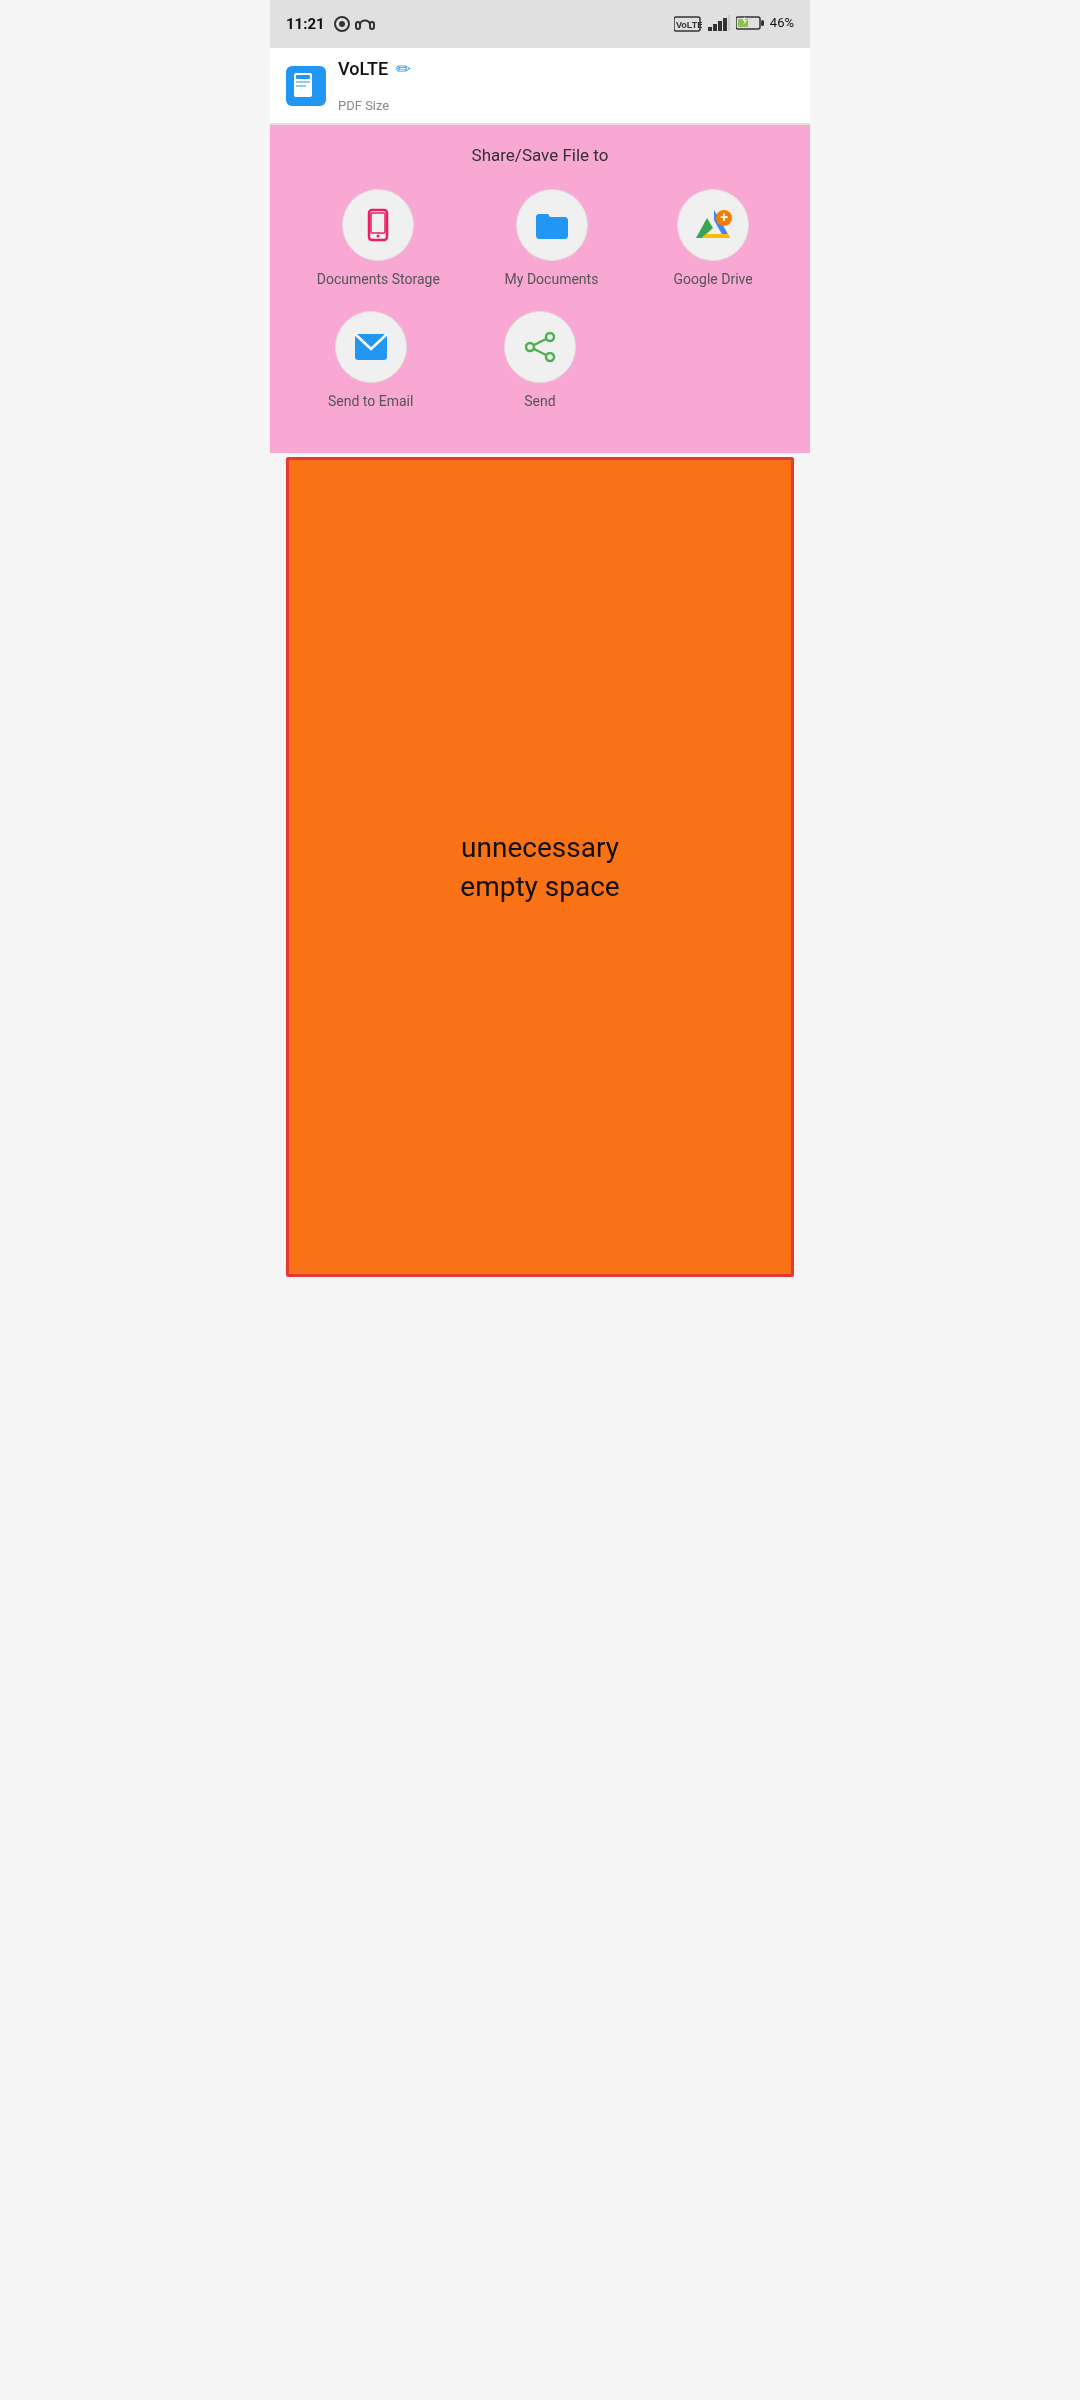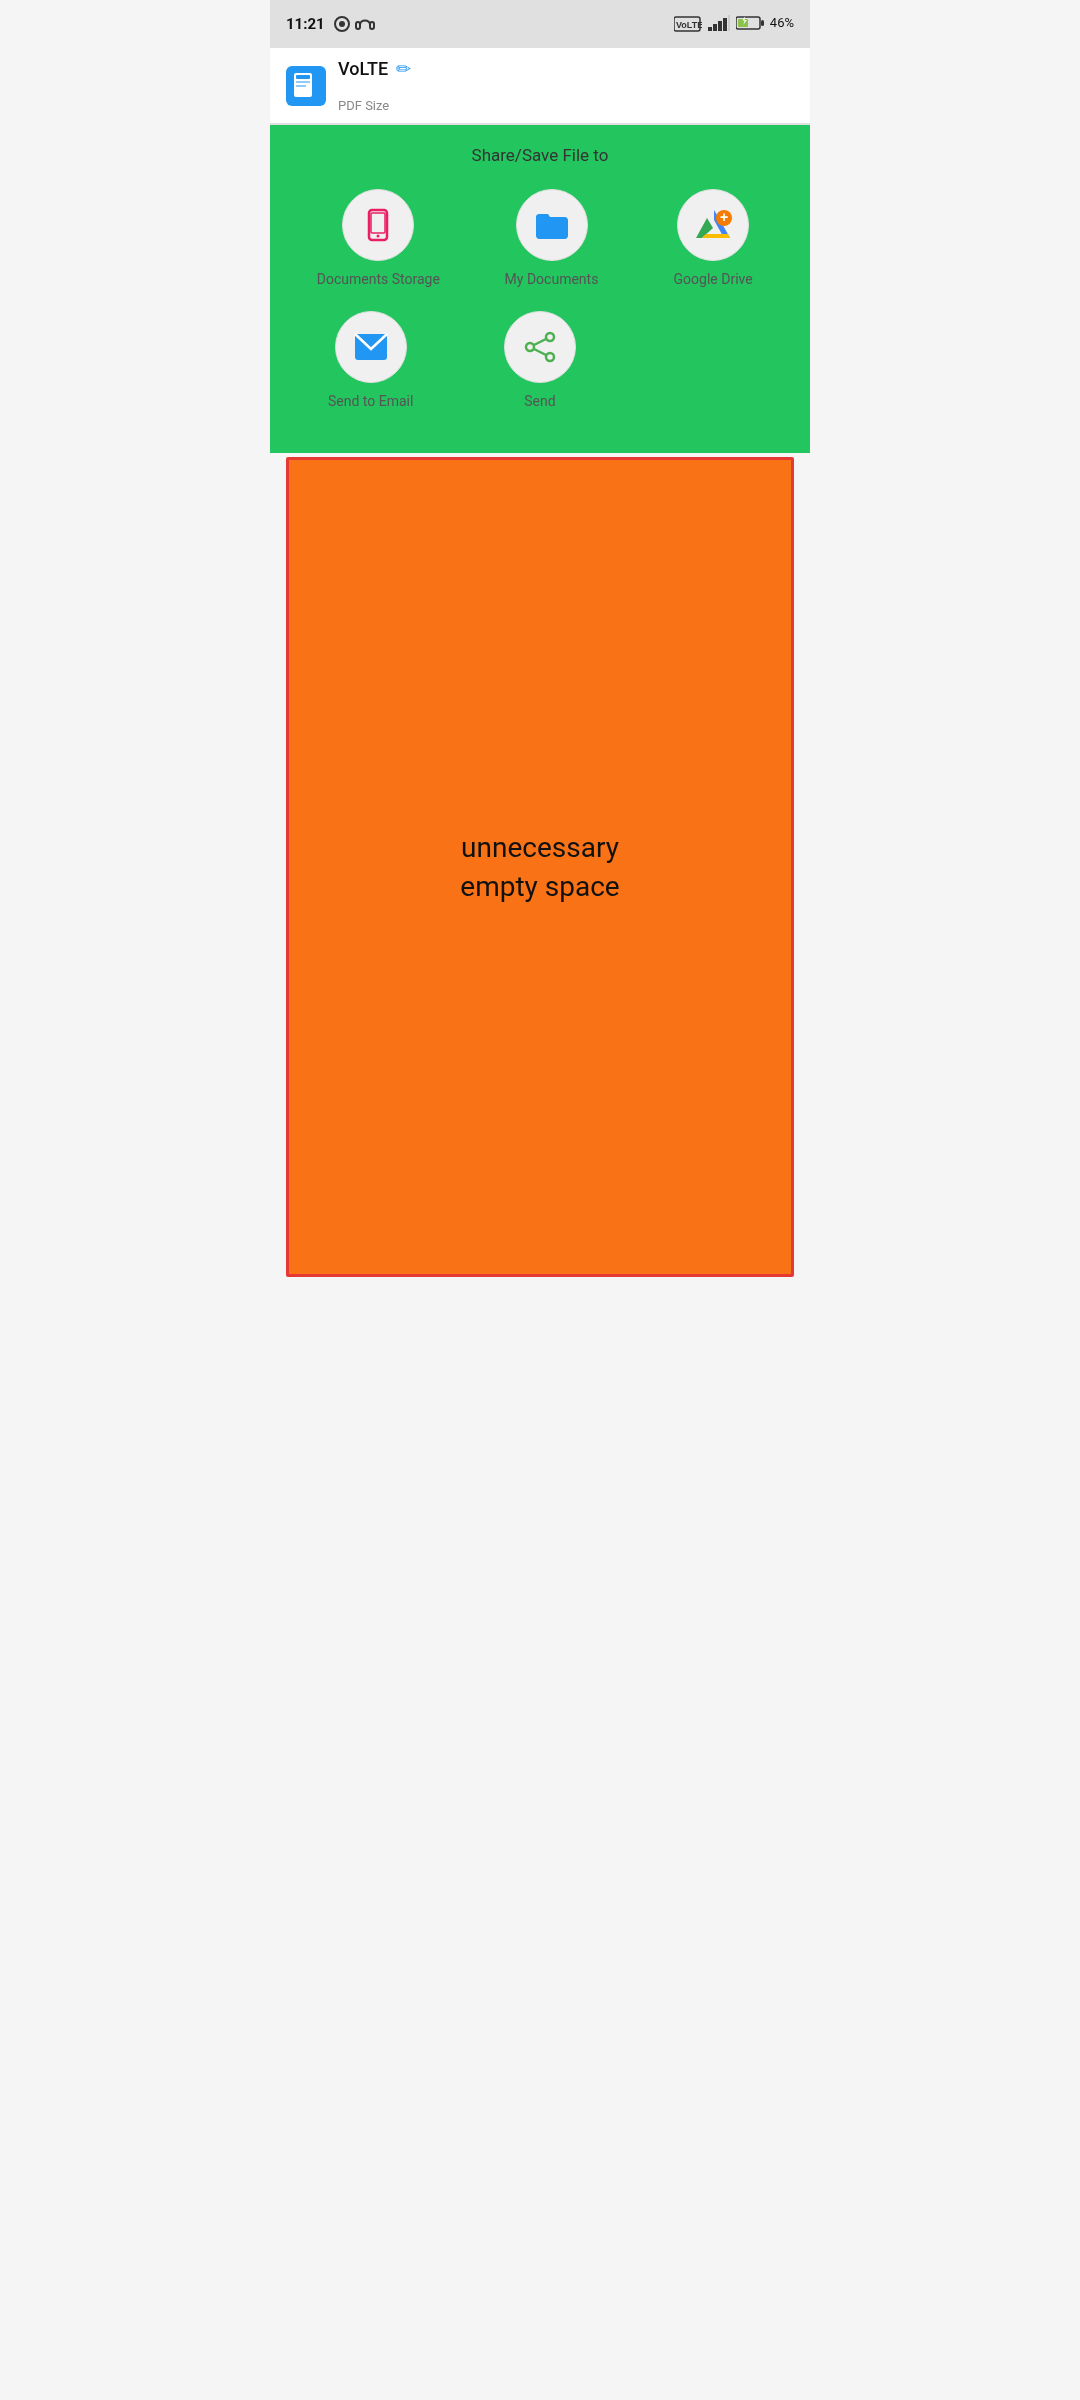--- a/index.html
+++ b/index.html
@@ -107,21 +107,21 @@
 
     
     .divider {
       height: 1px;
       background: #e0e0e0;
       margin: 0;
     }
 
     
     .share-section {
-      background: #22c55e;
+      background: #f9a8d4;
       padding: 20px 16px;
     }
 
     .share-title {
       text-align: center;
       font-size: 17px;
       color: #333;
       margin-bottom: 24px;
       font-weight: 400;
     }

